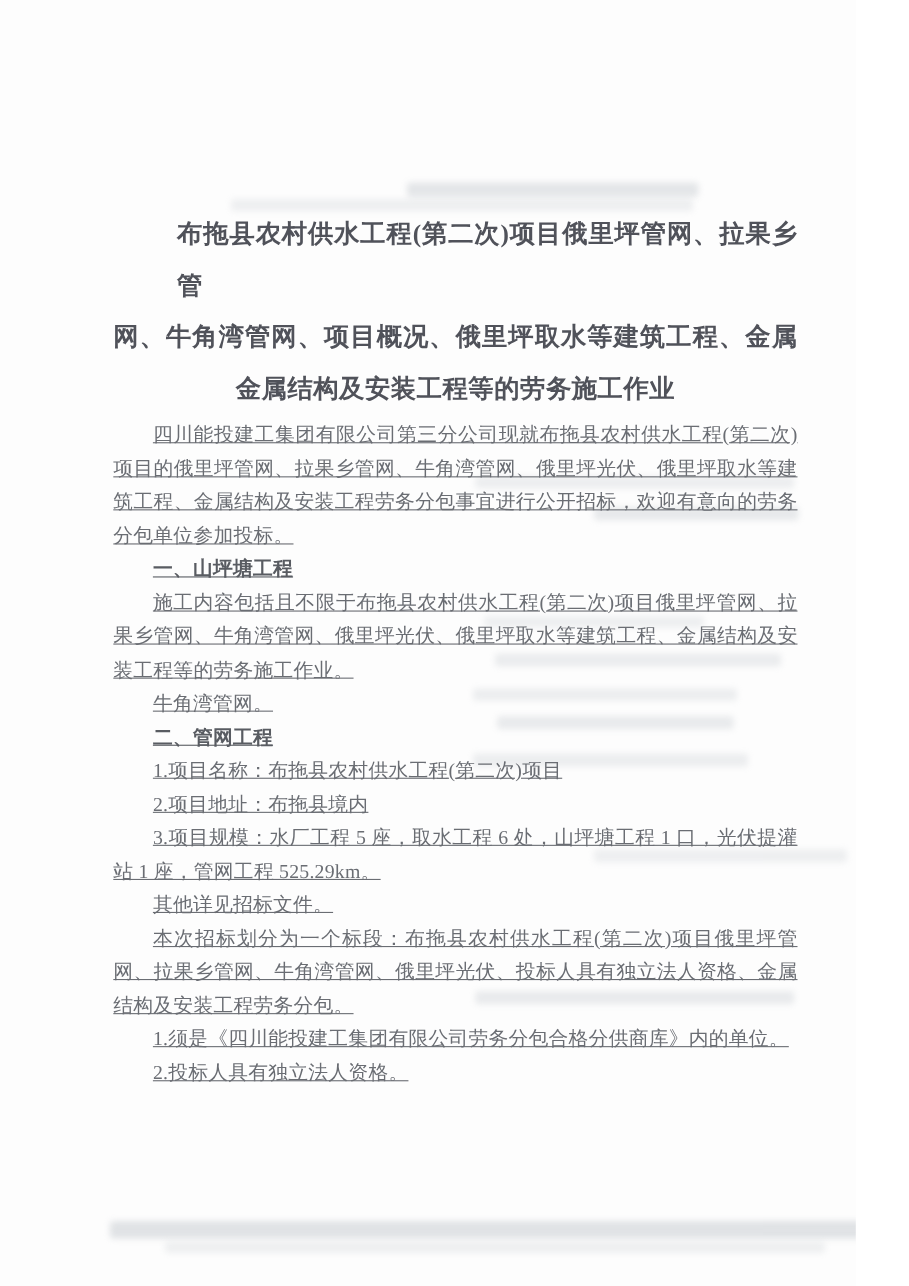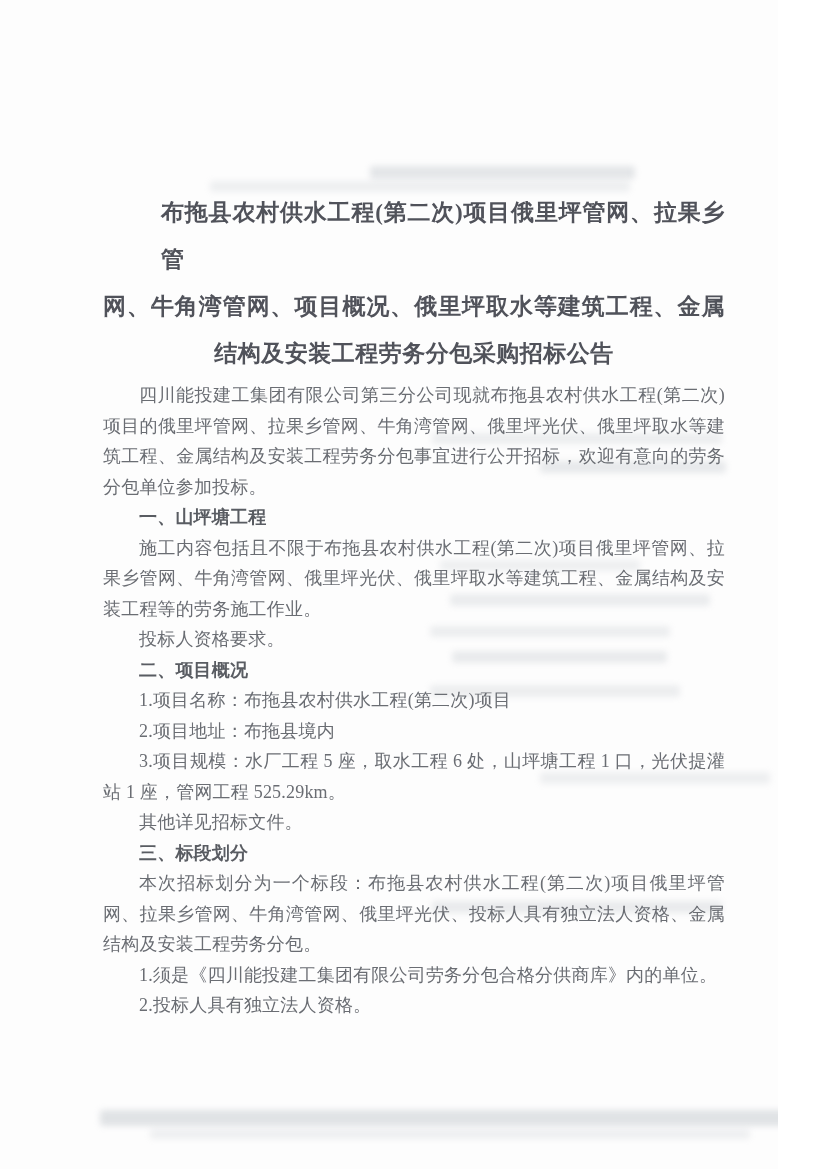--- a/index.html
+++ b/index.html
@@ -36,20 +36,21 @@
   .t-line.t1 { padding-left: 58px; }
   .t-line.t3 { text-align: center; text-align-last: center; }
   .block {
     margin: 0;
     font-size: 18px;
     line-height: 30.5px;
     color: #6a6d73;
     text-align: justify;
     text-indent: 2em;
     letter-spacing: 0.2px;
+    text-decoration: underline;
   }
   .heading {
     font-weight: 700;
     color: #595c62;
   }
   
   .smudge {
     position: absolute;
     background: #a9b0b8;
     filter: blur(3px);
@@ -74,31 +75,30 @@
   <div class="smudge" style="left:540px; top:772px; width:230px; height:12px; opacity:0.18;"></div>
   <div class="smudge" style="left:432px; top:901px; width:290px; height:12px; opacity:0.24;"></div>
   <div class="smudge" style="left:100px; top:1110px; width:700px; height:16px; opacity:0.34;"></div>
   <div class="smudge" style="left:150px; top:1129px; width:600px; height:10px; opacity:0.18;"></div>
 
   <div class="doc">
 
     <h1 class="doc-title">
       <div class="t-line t1">布拖县农村供水工程(第二次)项目俄里坪管网、拉果乡管</div>
       <div class="t-line t2">网、牛角湾管网、项目概况、俄里坪取水等建筑工程、金属</div>
-      <div class="t-line t3">结构及安装工程劳务分包采购招标公告</div>
+      <div class="t-line t3">金属结构及安装工程等的劳务施工作业</div>
     </h1>
 
     <p class="block">四川能投建工集团有限公司第三分公司现就布拖县农村供水工程(第二次)项目的俄里坪管网、拉果乡管网、牛角湾管网、俄里坪光伏、俄里坪取水等建筑工程、金属结构及安装工程劳务分包事宜进行公开招标，欢迎有意向的劳务分包单位参加投标。</p>
     <p class="block heading">一、山坪塘工程</p>
     <p class="block">施工内容包括且不限于布拖县农村供水工程(第二次)项目俄里坪管网、拉果乡管网、牛角湾管网、俄里坪光伏、俄里坪取水等建筑工程、金属结构及安装工程等的劳务施工作业。</p>
-    <p class="block">投标人资格要求。</p>
-    <p class="block heading">二、项目概况</p>
+    <p class="block">牛角湾管网。</p>
+    <p class="block heading">二、管网工程</p>
     <p class="block">1.项目名称：布拖县农村供水工程(第二次)项目</p>
     <p class="block">2.项目地址：布拖县境内</p>
     <p class="block">3.项目规模：水厂工程 5 座，取水工程 6 处，山坪塘工程 1 口，光伏提灌站 1 座，管网工程 525.29km。</p>
     <p class="block">其他详见招标文件。</p>
-    <p class="block heading">三、标段划分</p>
     <p class="block">本次招标划分为一个标段：布拖县农村供水工程(第二次)项目俄里坪管网、拉果乡管网、牛角湾管网、俄里坪光伏、投标人具有独立法人资格、金属结构及安装工程劳务分包。</p>
     <p class="block">1.须是《四川能投建工集团有限公司劳务分包合格分供商库》内的单位。</p>
     <p class="block">2.投标人具有独立法人资格。</p>
 
   </div>
 </div>
 
 </body></html>

